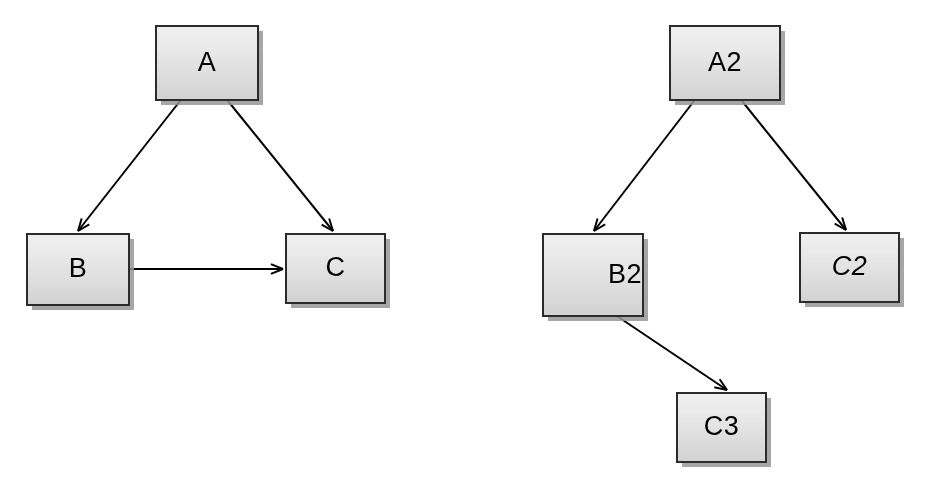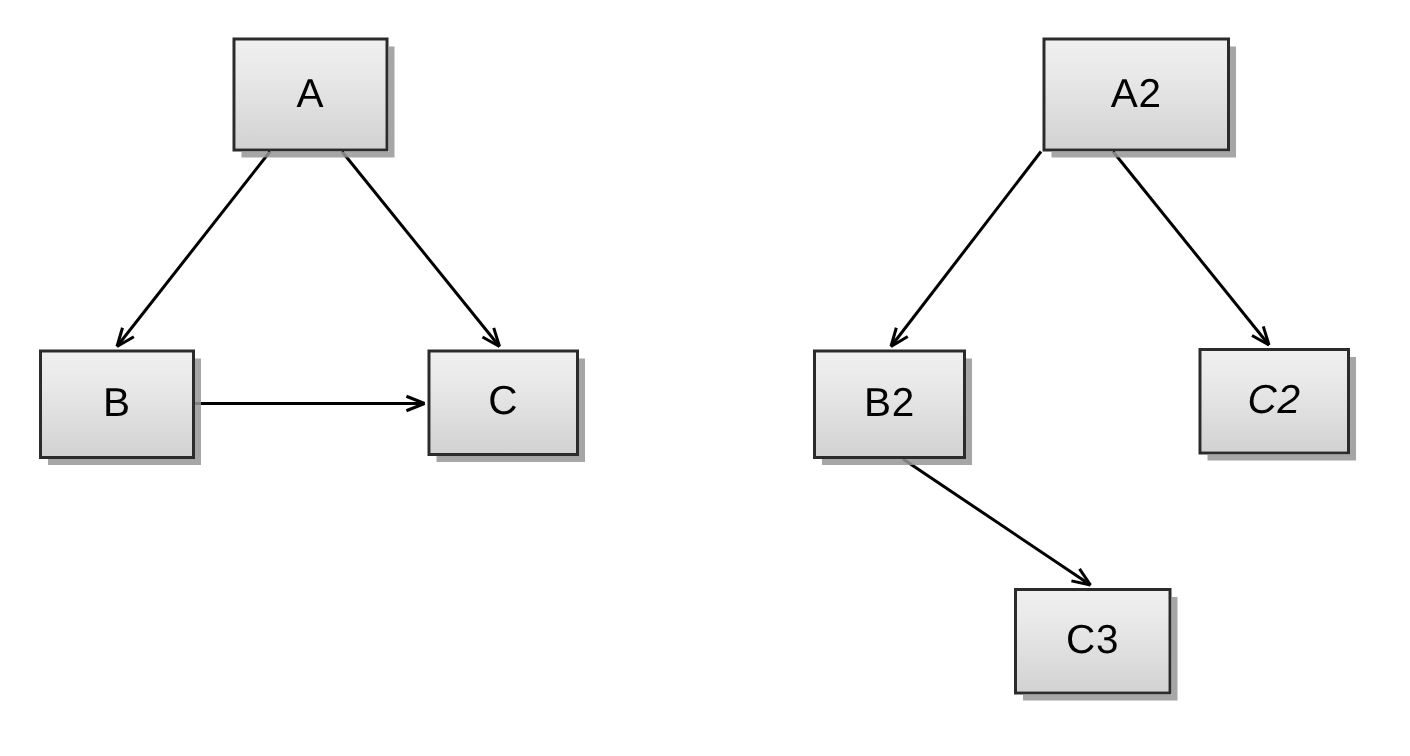--- a/index.html
+++ b/index.html
@@ -89,27 +89,27 @@
   <div id="node-layer">
       <div class="node" style="left: 155px; top: 25px; width: 104px; height: 76px;">
         <span class="node-label">A</span>
       </div>
       <div class="node" style="left: 26px; top: 233px; width: 104px; height: 73px;">
         <span class="node-label">B</span>
       </div>
       <div class="node" style="left: 285px; top: 233px; width: 101px; height: 71px;">
         <span class="node-label">C</span>
       </div>
-      <div class="node" style="left: 669px; top: 25px; width: 125px; height: 76px; margin-left: 26px;">
+      <div class="node" style="left: 669px; top: 25px; width: 112px; height: 76px;">
         <span class="node-label">A2</span>
       </div>
-      <div class="node" style="left: 542px; top: 233px; width: 102px; height: 73px;">
+      <div class="node" style="left: 542px; top: 233px; width: 102px; height: 84px; justify-content: flex-end;">
         <span class="node-label">B2</span>
       </div>
       <div class="node" style="left: 799px; top: 232px; width: 101px; height: 71px; font-style: italic;">
         <span class="node-label">C2</span>
       </div>
-      <div class="node" style="left: 676px; top: 392px; width: 105px; height: 71px;">
+      <div class="node" style="left: 676px; top: 392px; width: 91px; height: 71px;">
         <span class="node-label">C3</span>
       </div>
     </div>
 
 </div>
 
 </body></html>

